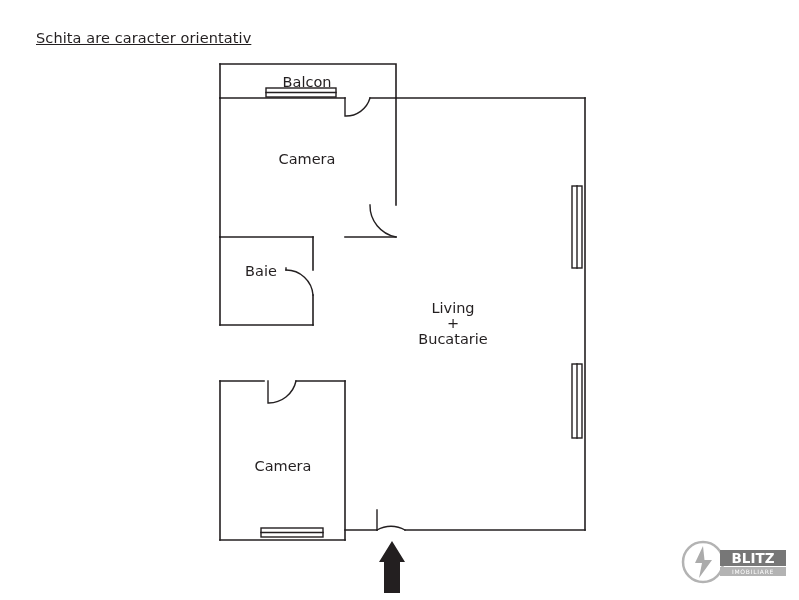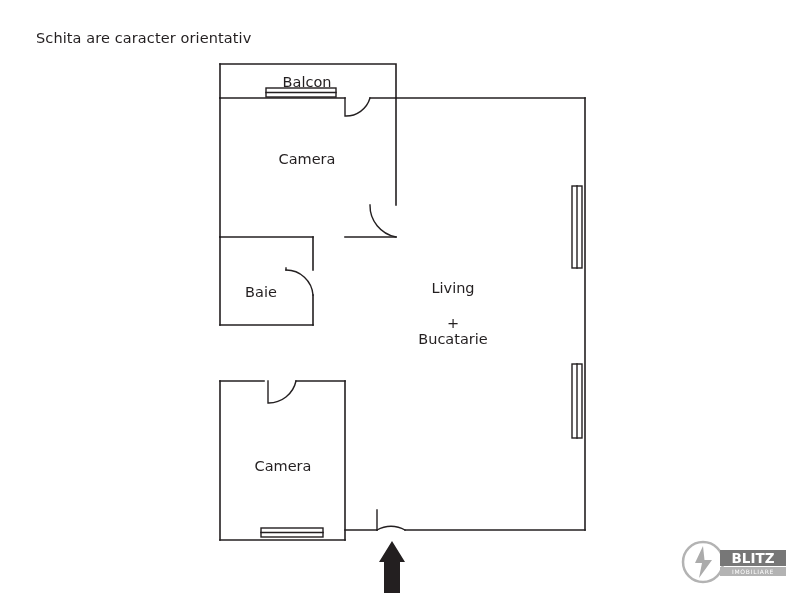--- a/index.html
+++ b/index.html
@@ -22,20 +22,21 @@
     height: 600px;
   }
   .note {
     position: absolute;
     left: 36px;
     top: 30px;
     font-size: 14.5px;
     color: #231f20;
     letter-spacing: 0.1px;
     white-space: nowrap;
+    text-decoration: underline;
   }
   .room-label {
     position: absolute;
     font-size: 14.5px;
     color: #231f20;
     text-align: left;
     white-space: nowrap;
     transform: translate(-50%, -50%);
   }
   .logo {
@@ -115,22 +116,22 @@
   <g fill="#231f20">
     <polygon points="392,592 392,562 379,562 392,541 405,562 392,562 392,592"></polygon>
     <rect x="384" y="560" width="16" height="33"></rect>
   </g>
 </svg>
 
 <div class="note">Schita are caracter orientativ</div>
 
 <div class="room-label" style="left:307px; top:82px;">Balcon</div>
 <div class="room-label" style="left:307px; top:159px;">Camera</div>
-<div class="room-label" style="left:261px; top:292px;">Baie</div>
-<div class="room-label" style="left:453px; top:288px;">Living</div>
+<div class="room-label" style="left:261px; top:271px;">Baie</div>
+<div class="room-label" style="left:453px; top:308px;">Living</div>
 <div class="room-label" style="left:453px; top:323px;">+</div>
 <div class="room-label" style="left:453px; top:339px;">Bucatarie</div>
 <div class="room-label" style="left:283px; top:466px;">Camera</div>
 
 <svg class="logo" viewBox="0 0 220 104">
   <g opacity="0.75">
     <circle cx="52" cy="52" r="40" fill="none" stroke="#9a9a9a" stroke-width="5"></circle>
     <path d="M52 20 L36 54 L50 54 L44 84 L70 48 L55 48 Z" fill="#8f8f8f"></path>
     <rect x="86" y="28" width="132" height="32" fill="#4a4a4a"></rect>
     <text x="152" y="53" font-family="'DejaVu Sans', sans-serif" font-size="27" font-weight="bold" fill="#ffffff" text-anchor="middle">BLITZ</text>

